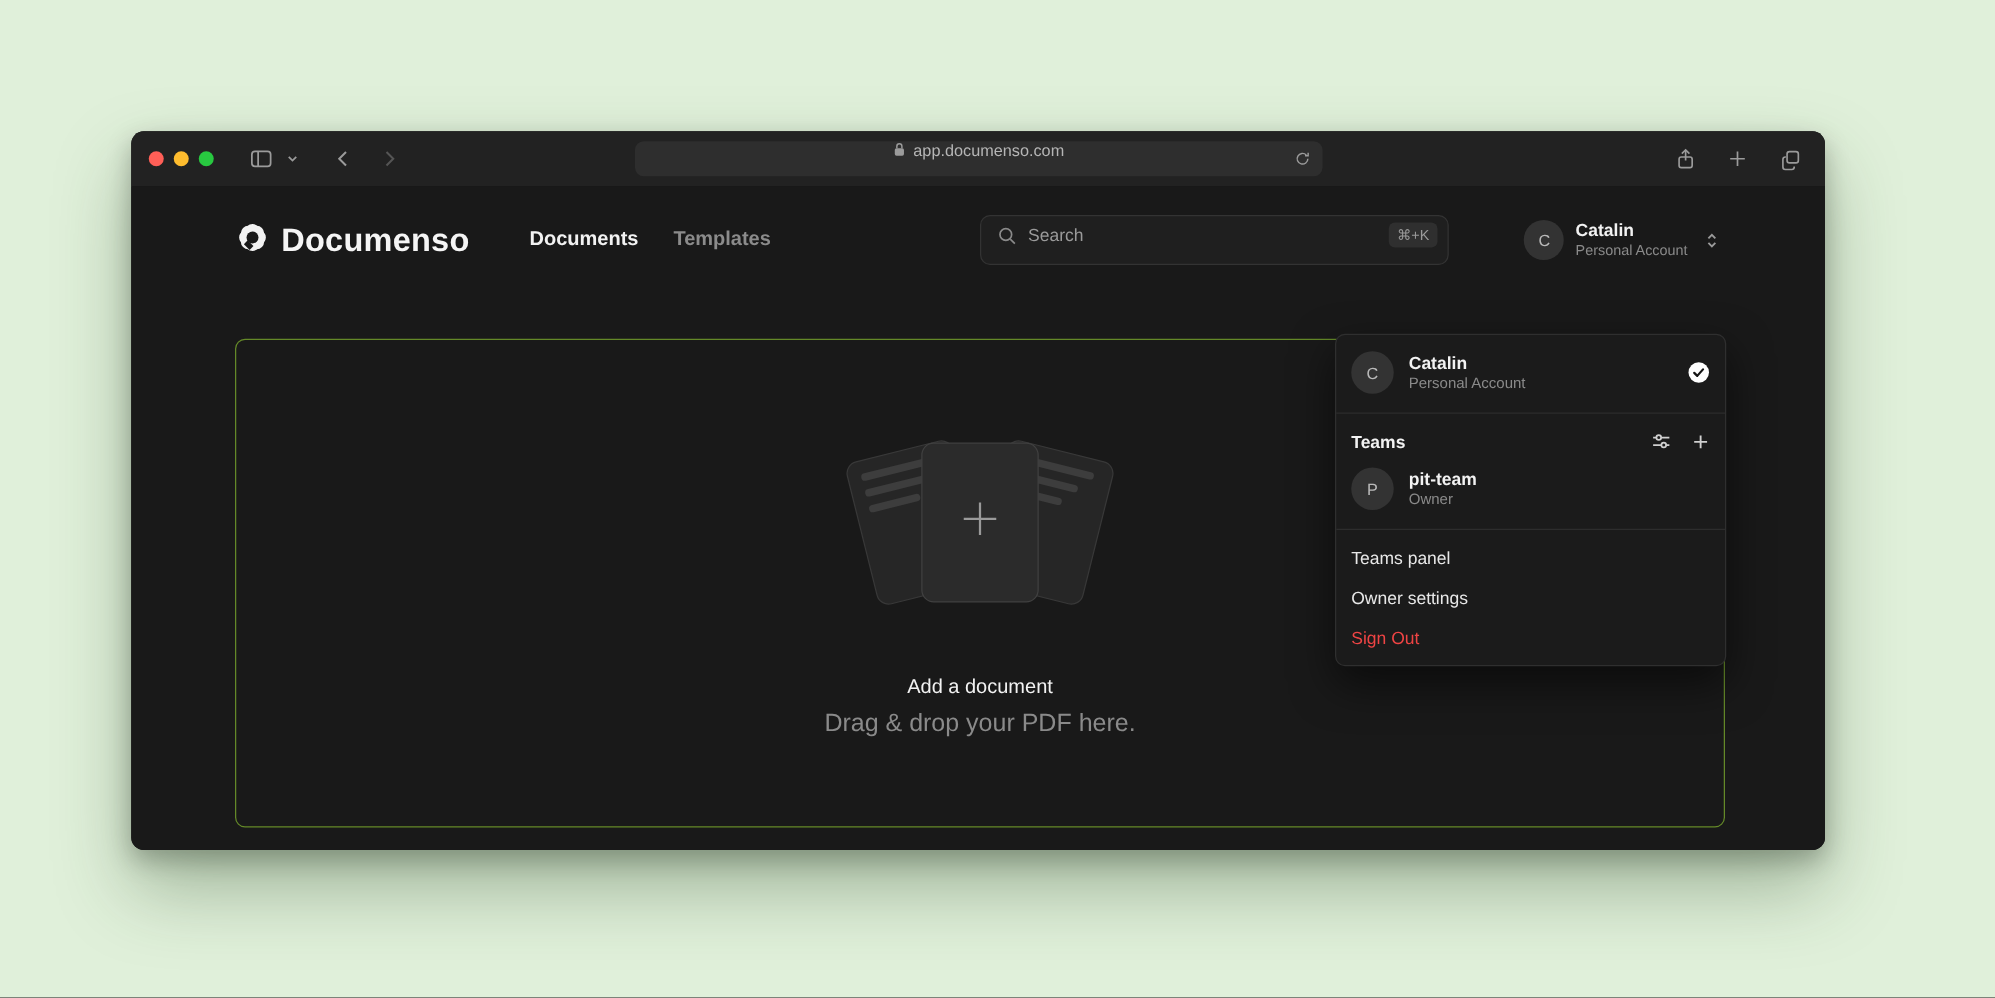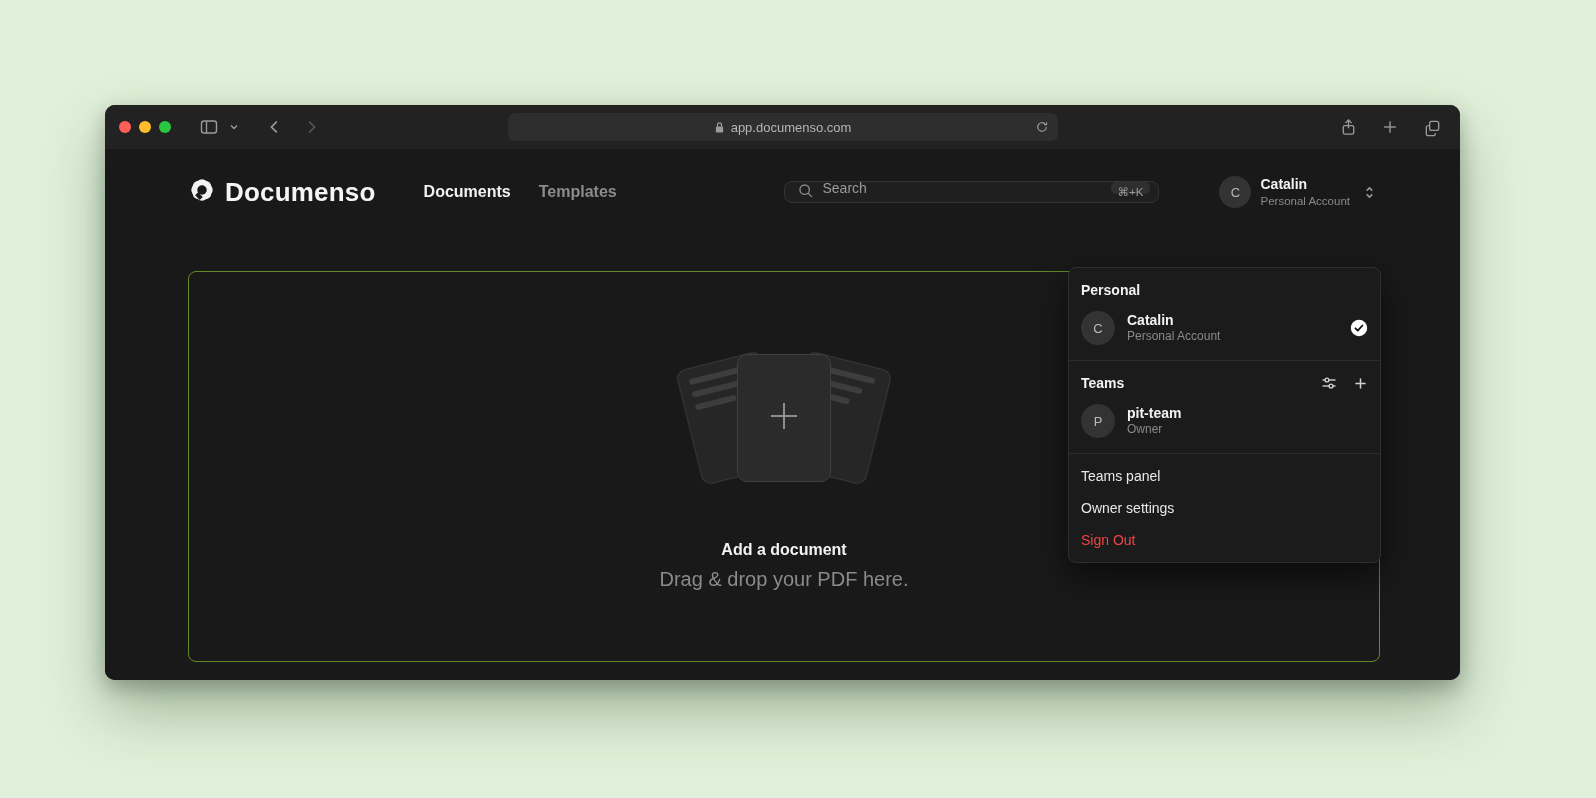--- a/index.html
+++ b/index.html
@@ -46,21 +46,21 @@
   .tb-left-group { display: flex; align-items: center; margin-left: 24px; gap: 2px; }
   .tb-nav-group { display: flex; align-items: center; margin-left: 18px; gap: 8px; }
 
   .url-pill {
     position: absolute;
     left: 50%; top: 8px;
     transform: translateX(-50%);
     width: 550px; height: 28px;
     background: #2e2e2e;
     border-radius: 7px;
-    display: flex; align-items: center; justify-content: center;
+    display: flex; align-items: flex-start; justify-content: center;
     color: #b5b5b5; font-size: 13px;
     cursor: text;
   }
   .url-pill .lock { margin-right: 6px; display: inline-flex; color: #9b9b9b; }
   .url-pill .reload-btn {
     position: absolute; right: 6px; top: 4px;
     background: none; border: none; color: #9b9b9b;
     width: 20px; height: 20px; display: inline-flex; align-items: center; justify-content: center;
     cursor: pointer;
   }
@@ -80,25 +80,25 @@
     height: 63px;
   }
   .brand { display: flex; align-items: center; gap: 10px; }
   .brand-name { color: #f5f5f5; font-size: 26px; font-weight: bold; letter-spacing: 0.2px; }
   .main-nav { display: flex; align-items: center; gap: 28px; margin-left: 48px; }
   .nav-link { font-size: 16px; color: #8b8b8b; text-decoration: none; cursor: pointer; font-weight: 600; }
   .nav-link.active { color: #f2f2f2; }
 
   .searchbar {
     margin-left: auto;
-    width: 375px; height: 22px;
+    width: 375px; height: 40px;
     background: #1f1f1f;
     border: 1px solid #333333;
     border-radius: 8px;
-    display: flex; 
+    display: flex; align-items: center;
     padding: 0 8px 8px 12px;
   }
   .searchbar .mag { color: #8a8a8a; display: inline-flex; margin-right: 8px; }
   .searchbar input {
     flex: 1; background: transparent; border: none; outline: none;
     color: #e5e5e5; font-size: 14px; font-family: inherit;
   }
   .searchbar input::placeholder { color: #9a9a9a; }
   .searchbar kbd {
     background: #2f2f2f; color: #9a9a9a;
@@ -154,21 +154,21 @@
   .card .bar.b2 { width: 52px; }
   .card .bar.b3 { width: 42px; }
   .card.center {
     width: 94px; height: 128px;
     transform: translate(-50%,-50%);
     background: #2b2b2b;
     border-color: #404040;
     display: flex; align-items: center; justify-content: center;
     color: #9a9a9a;
   }
-  .dz-title { color: #f2f2f2; font-size: 16px; font-weight: bold; margin-bottom: 9px; }
+  .dz-title { color: #f2f2f2; font-size: 16px; font-weight: normal; margin-bottom: 9px; }
   .dz-sub { color: #8a8a8a; font-size: 20px; }
 
   
   .menu {
     position: absolute;
     top: 118px; right: 79px;
     width: 313px;
     background: #1b1b1b;
     border: 1px solid #2f2f2f;
     border-radius: 8px;
@@ -347,23 +347,20 @@
               <line x1="6" y1="19" x2="32" y2="19"></line>
             </svg>
           </span>
         </div>
       </div>
       <div class="dz-title">Add a document</div>
       <div class="dz-sub">Drag &amp; drop your PDF here.</div>
     </div>
 
     <div class="menu">
-      <div class="menu-heading">
-        <span>Personal</span>
-      </div>
       <div class="menu-account-row">
         <span class="avatar">C</span>
         <span class="m-texts">
           <span class="m-name">Catalin</span>
           <span class="m-sub">Personal Account</span>
         </span>
         <span class="check-wrap">
           <svg width="18" height="18" viewBox="0 0 18 18">
             <circle cx="9" cy="9" r="8.2" fill="#ffffff"></circle>
             <path d="M5.4 9.3l2.4 2.4 4.6-5.2" fill="none" stroke="#141414" stroke-width="1.8" stroke-linecap="round" stroke-linejoin="round"></path>

